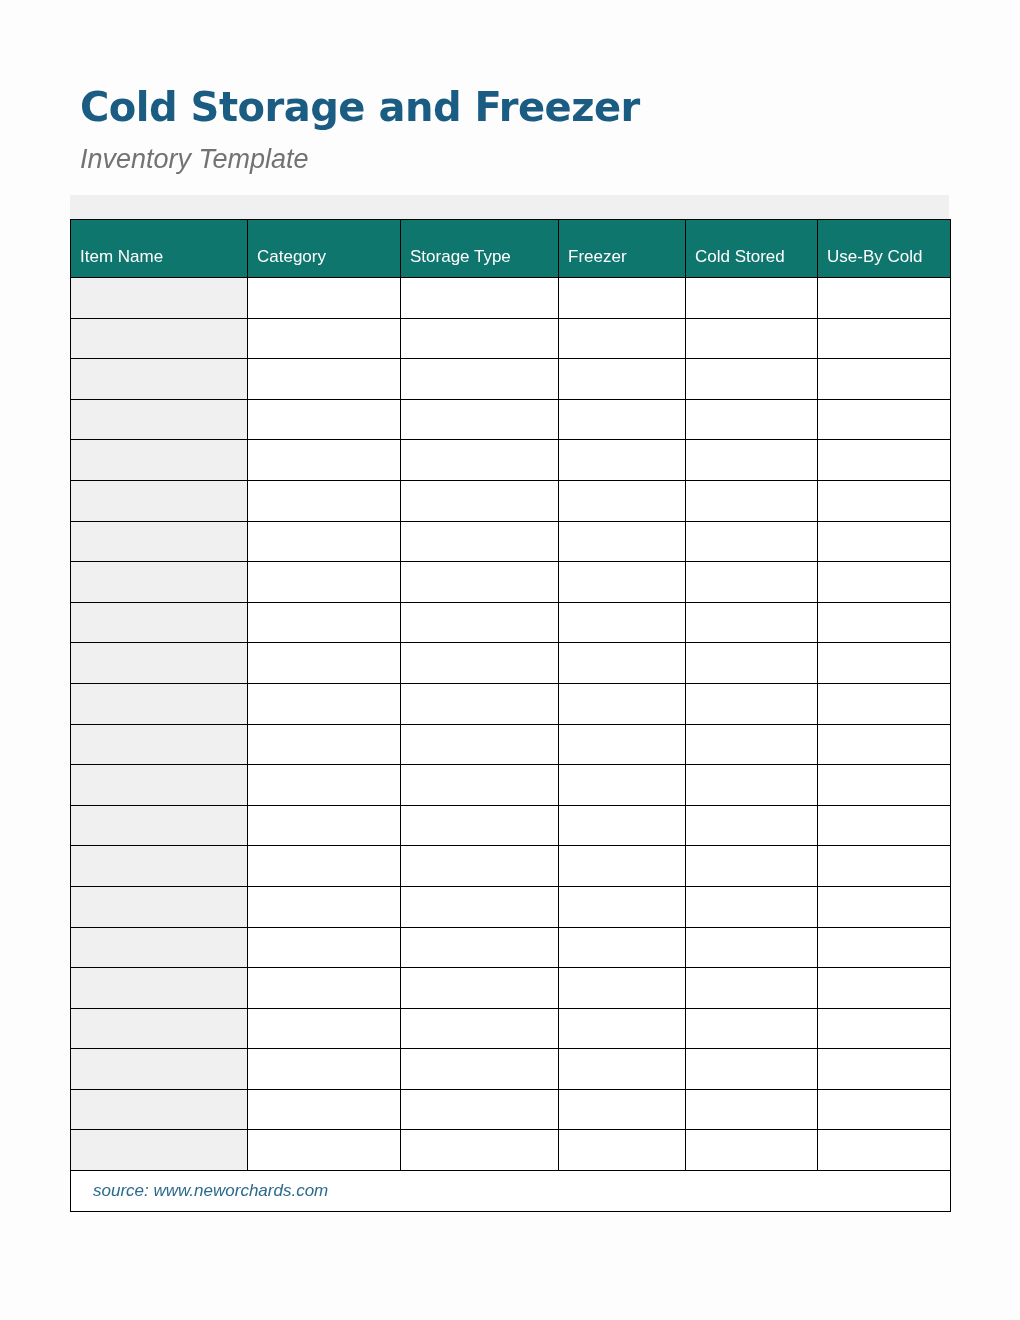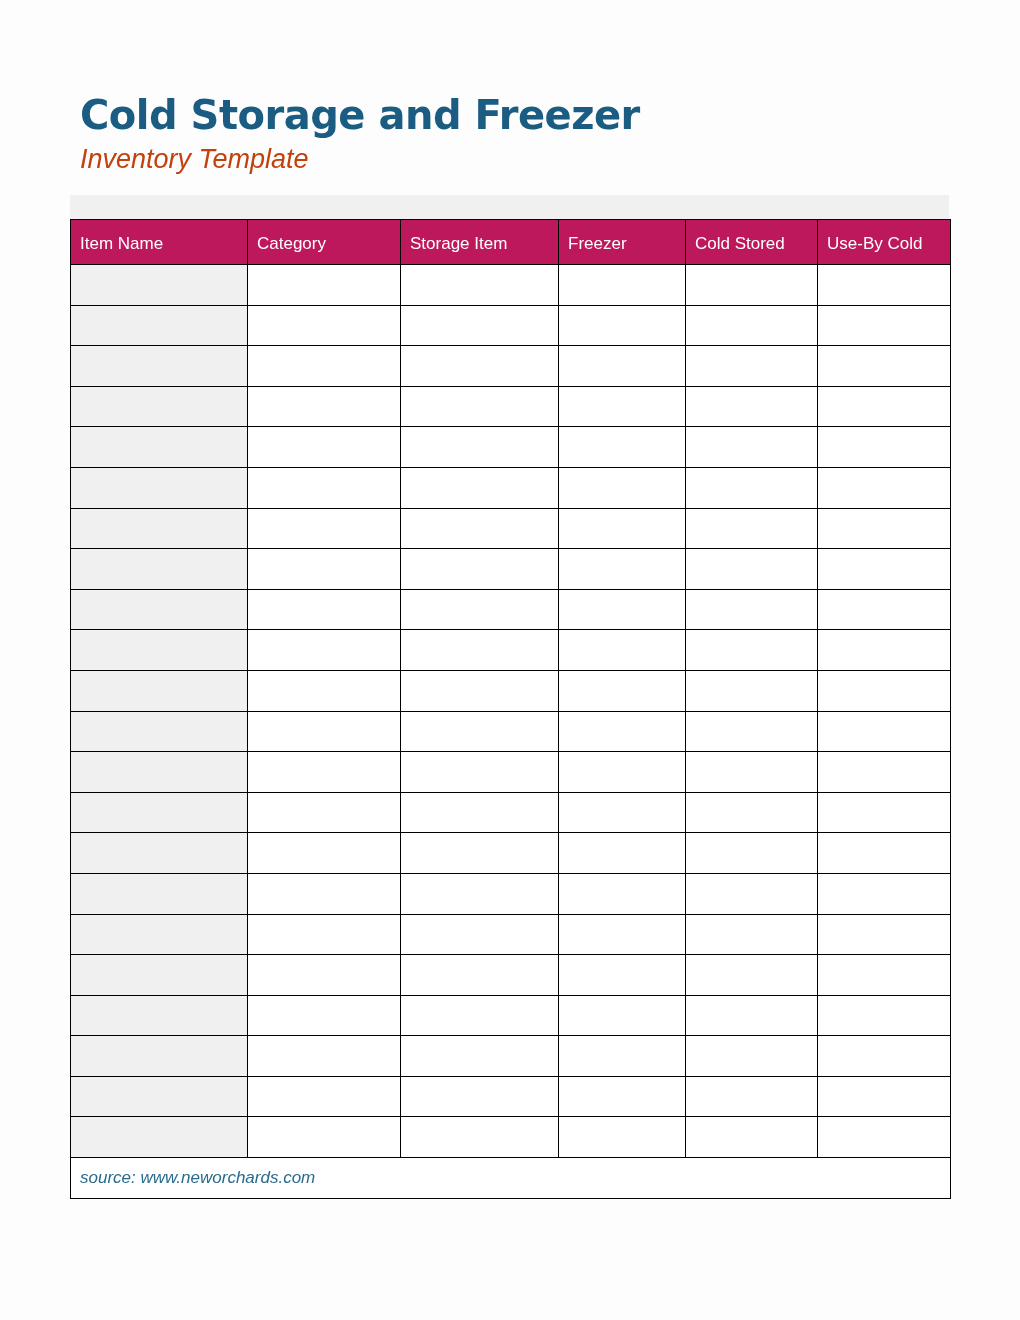--- a/index.html
+++ b/index.html
@@ -3,56 +3,56 @@
   <meta charset="utf-8">
   <style>
     html, body { margin: 0; padding: 0; }
     body {
       width: 1020px; height: 1320px;
       background: #fdfdfd;
       position: relative;
       font-family: "Liberation Sans", sans-serif;
     }
     .title {
-      position: absolute; left: 80px; top: 92px;
+      position: absolute; left: 80px; top: 84px;
       font-family: "DejaVu Sans", sans-serif;
       font-weight: bold; font-size: 40px; color: #1a5c82;
       letter-spacing: -0.5px;
       margin: 0;
     }
     .subtitle {
       position: absolute; left: 80px; top: 144px;
-      font-style: italic; font-size: 27px; color: #c2410c;
+      font-style: italic; font-size: 27px; color: #737373;
       margin: 0;
     }
     .grey-band {
       position: absolute; left: 70px; top: 195px; width: 879px; height: 24px;
       background: #f0f0f0;
     }
     table {
       position: absolute; left: 70px; top: 219px;
       width: 880px;
       border-collapse: collapse;
       table-layout: fixed;
     }
     th {
-      background: #be185d; color: #ffffff;
+      background: #0f766e; color: #ffffff;
       font-weight: normal; font-size: 17px; text-align: left;
-      padding: 3px 0 0 9px; height: 41px;
+      padding: 16px 0 0 9px; height: 41px;
       border: 1.5px solid #000;
     }
     td {
       border: 1.5px solid #000; height: 39.6px; padding: 0;
       background: #ffffff;
     }
     td.first { background: #f0f0f0; }
     td.source {
       height: 40px; background: #ffffff;
       font-style: italic; font-size: 17px; color: #2a6a8c;
-      padding-left: 9px;
+      padding-left: 22px;
     }
   </style>
 </head>
 <body>
 
 <h1 class="title">Cold Storage and Freezer</h1>
 <p class="subtitle">Inventory Template</p>
 <div class="grey-band"></div>
 
 <table>
@@ -61,21 +61,21 @@
       <col style="width:153px">
       <col style="width:158px">
     <col style="width:127px">
       <col style="width:132px">
       <col style="width:133px">
   </colgroup>
   <thead>
     <tr>
       <th>Item Name</th>
       <th>Category</th>
-      <th>Storage Item</th>
+      <th>Storage Type</th>
       <th>Freezer</th>
       <th>Cold Stored</th>
       <th>Use-By Cold</th>
     </tr>
   </thead>
   <tbody id="tbody">
       <tr>
         <td class="first"></td>
         <td></td>
         <td></td>

